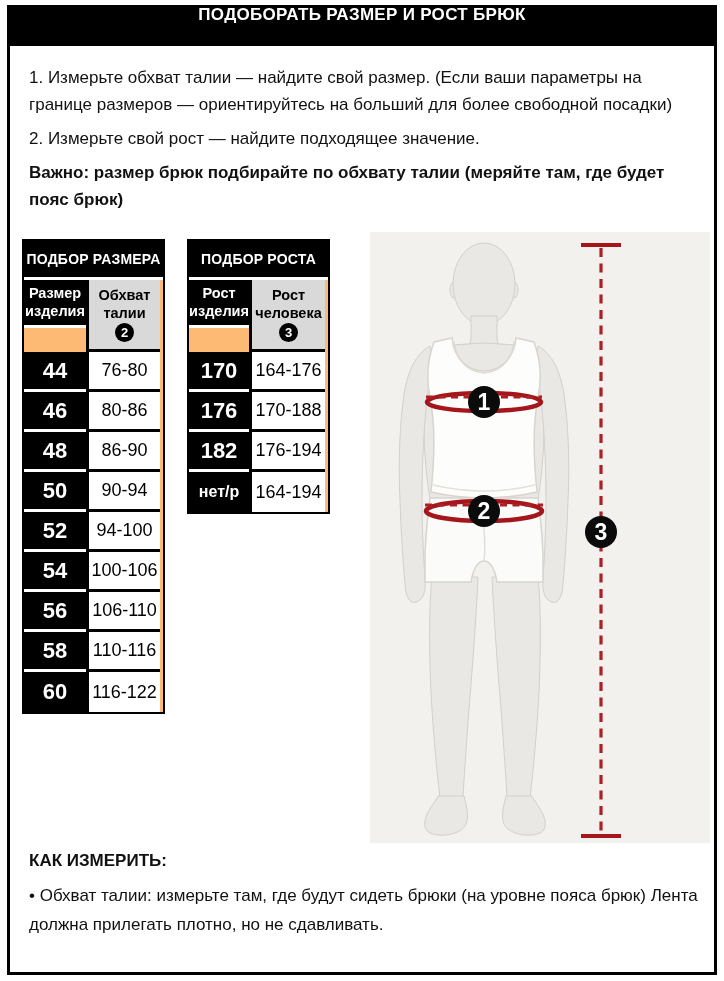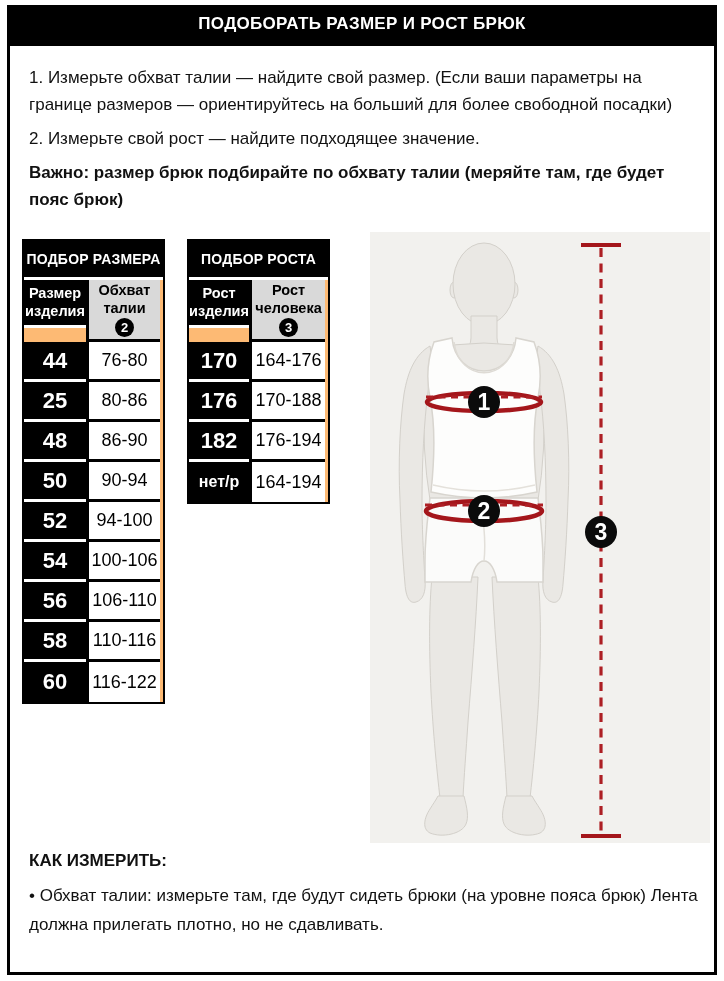--- a/index.html
+++ b/index.html
@@ -4,21 +4,21 @@
 <style>
   html,body{margin:0;padding:0;background:#fff;}
   #page{
     position:relative;width:724px;height:981px;background:#ffffff;
     font-family:"Liberation Sans","DejaVu Sans",sans-serif;color:#111;
     overflow:hidden;
   }
   
   .header-bar{
     position:absolute;left:7px;top:5px;width:710px;height:38px;
-    background:#000;color:#fff;display:flex;align-items:center;justify-content:center;
+    background:#000;color:#fff;display:flex;justify-content:center;
     font-size:17px;font-weight:700;letter-spacing:.3px;
   }
   
   .content-frame{
     position:absolute;left:7px;top:43px;width:710px;height:932px;
     border:3px solid #000;box-sizing:border-box;background:#fff;
   }
   
   .instructions{position:absolute;left:29px;top:64px;width:676px;font-size:17px;line-height:27px;}
   .instructions p{margin:0 0 7px 0;}
@@ -33,21 +33,21 @@
   .g-size{grid-template-columns:62px 74px;}
   .g-height{grid-template-columns:60px 76px;}
   .hc-left{
     background:#000;color:#fff;font-weight:700;font-size:14.5px;line-height:1.18;
     display:flex;align-items:center;justify-content:center;text-align:center;
     border-bottom:3px solid #fff;height:48px;box-sizing:border-box;padding:2px;
   }
   .hc-right{
     background:#d9d9d9;color:#000;font-weight:700;font-size:14.5px;line-height:1.18;
     display:flex;flex-direction:column;align-items:center;justify-content:center;text-align:center;
-    border-left:3px solid #000;border-bottom:3px solid #000;height:62px;box-sizing:border-box;gap:1px;
+    border-left:3px solid #000;border-bottom:3px solid #000;height:72px;box-sizing:border-box;gap:1px;
   }
   .circ{
     width:19px;height:19px;border-radius:50%;background:#000;color:#fff;
     font-weight:700;font-size:13px;display:flex;align-items:center;justify-content:center;line-height:1;
   }
   .dc-left{
     background:#000;color:#fff;font-weight:700;font-size:22px;
     display:flex;align-items:center;justify-content:center;
     height:40px;box-sizing:border-box;border-bottom:3px solid #fff;
   }
@@ -85,21 +85,21 @@
   <div class="stable" style="left:22px;top:239px;width:139px;">
     <div class="t-title">ПОДБОР РАЗМЕРА</div>
     <div class="t-grid g-size">
       <div class="hc-left">Размер изделия</div>
       <div class="hc-right">
         <span>Обхват талии</span>
         <span class="circ">2</span>
       </div>
       <div class="dc-left">44</div>
       <div class="dc-right">76-80</div>
-      <div class="dc-left">25</div>
+      <div class="dc-left">46</div>
       <div class="dc-right">80-86</div>
       <div class="dc-left">48</div>
       <div class="dc-right">86-90</div>
       <div class="dc-left">50</div>
       <div class="dc-right">90-94</div>
       <div class="dc-left">52</div>
       <div class="dc-right">94-100</div>
       <div class="dc-left">54</div>
       <div class="dc-right">100-106</div>
       <div class="dc-left">56</div>

